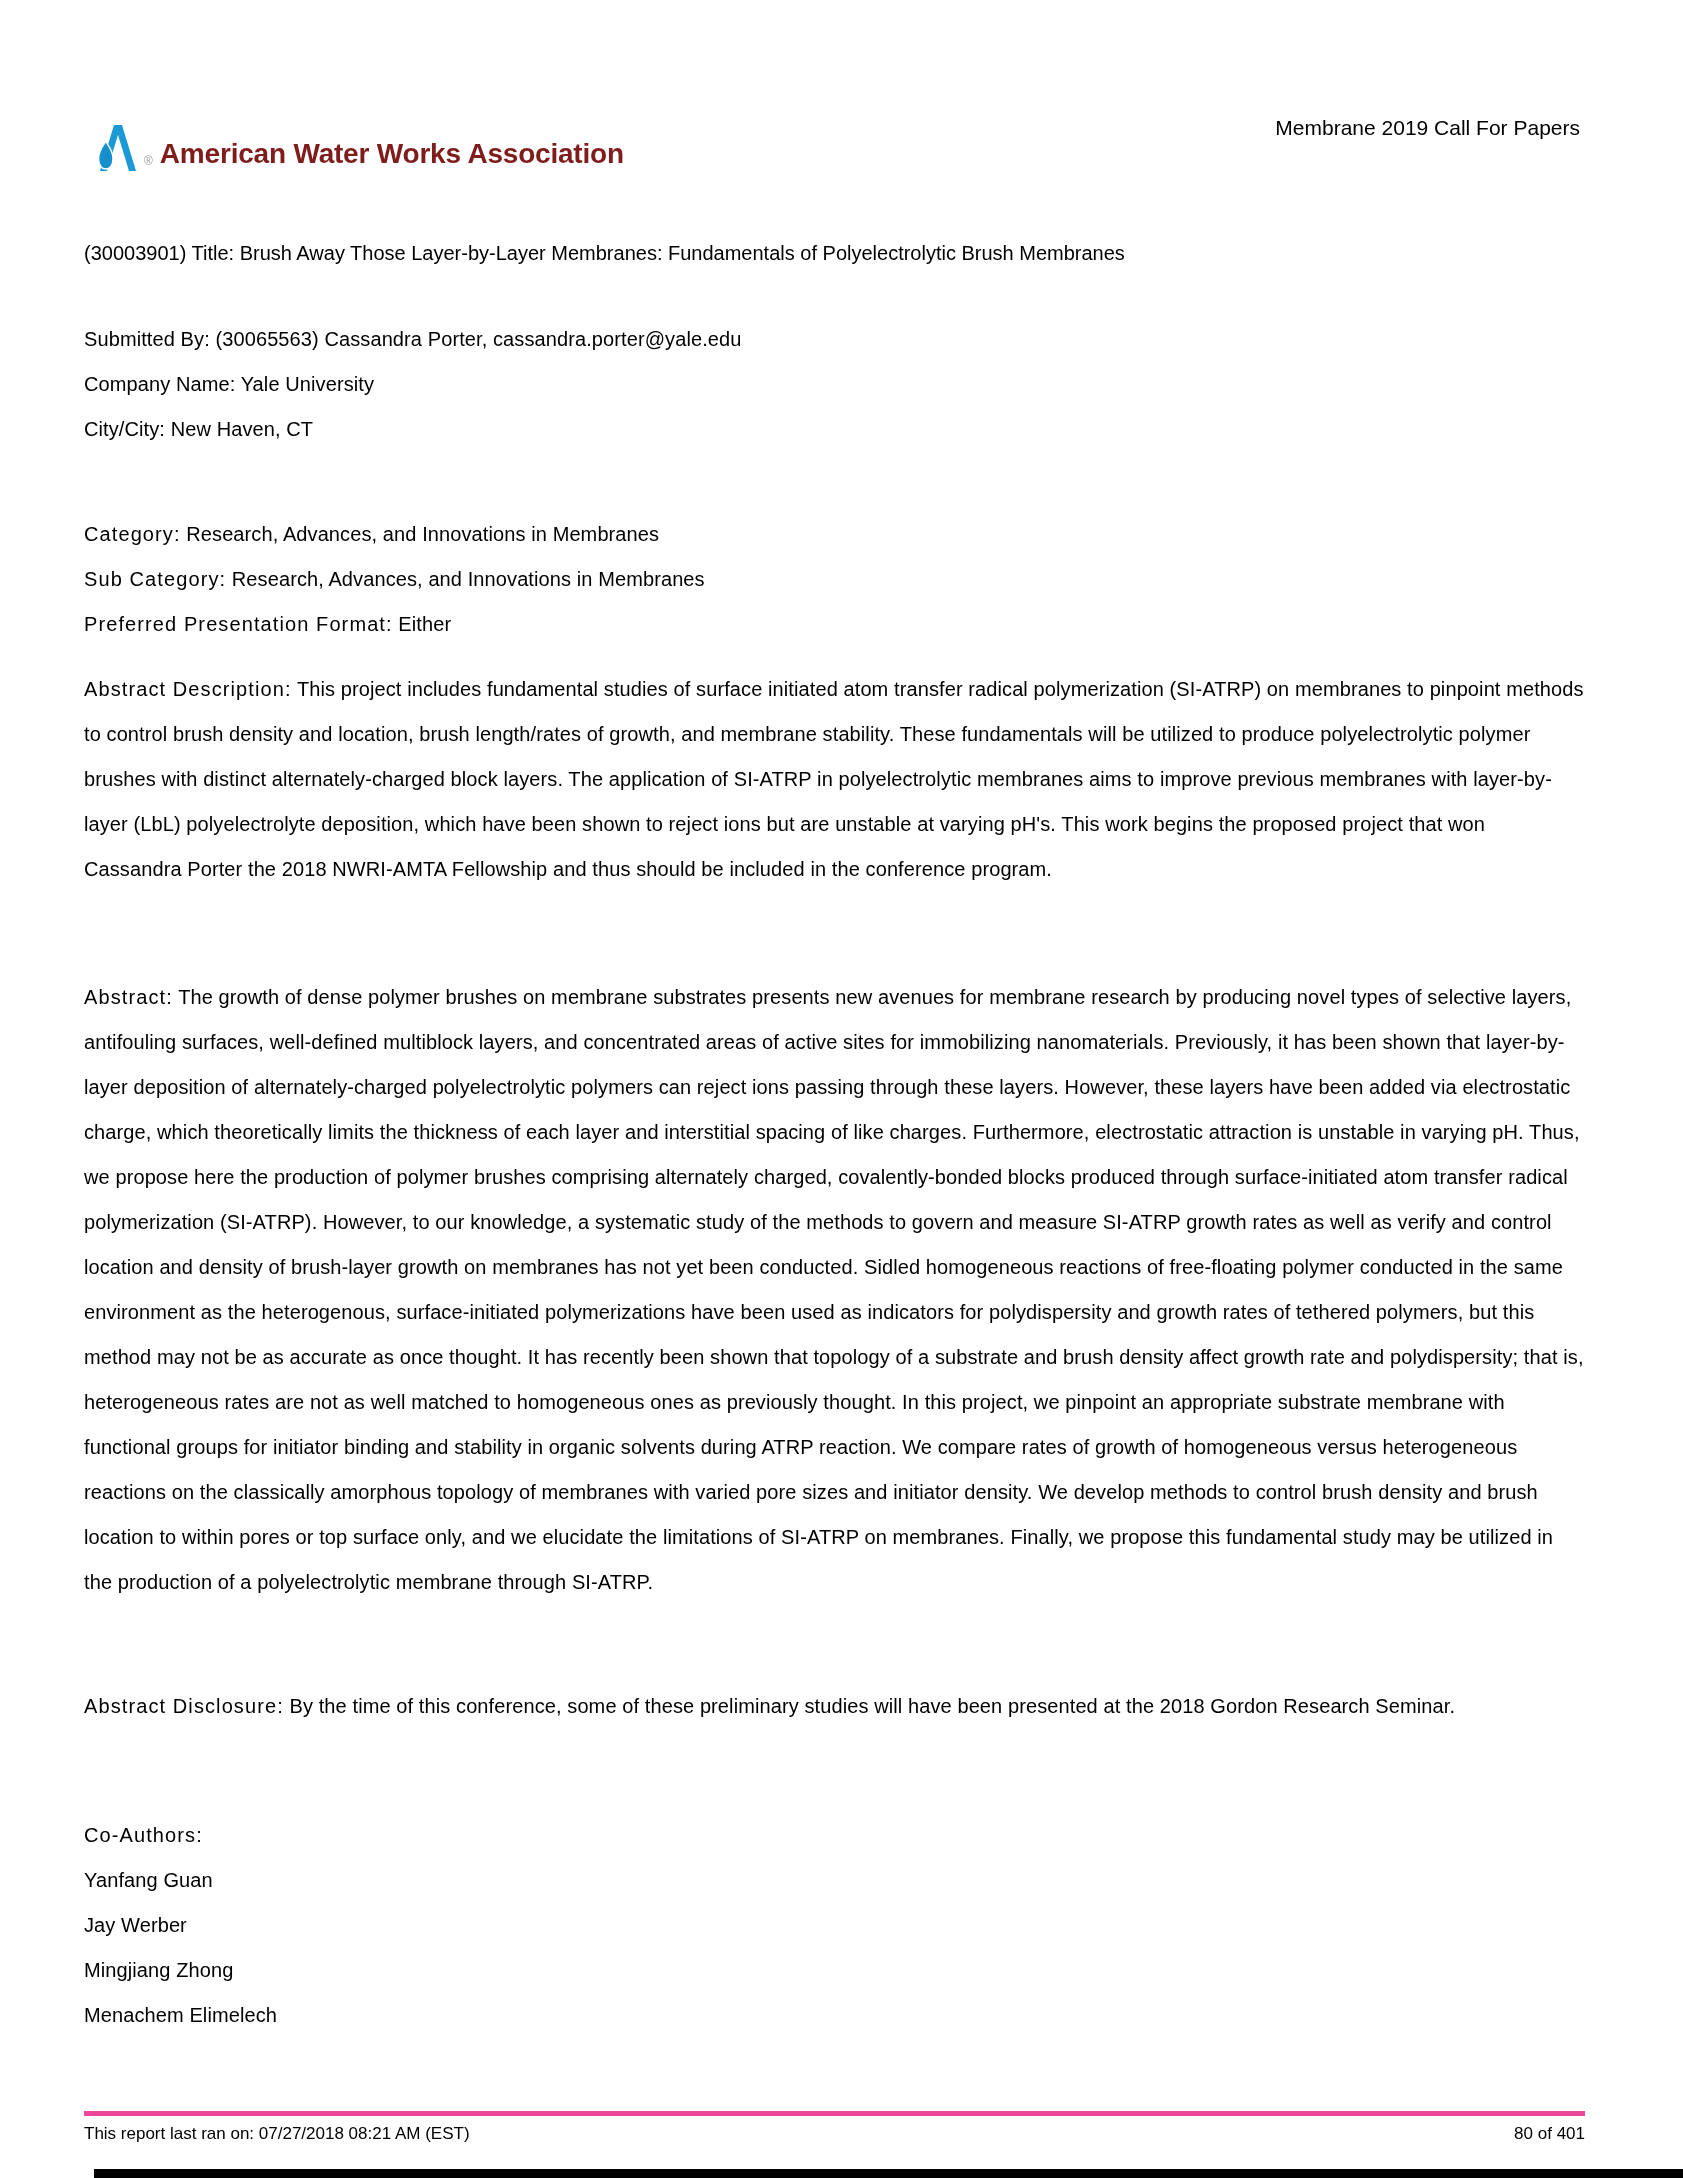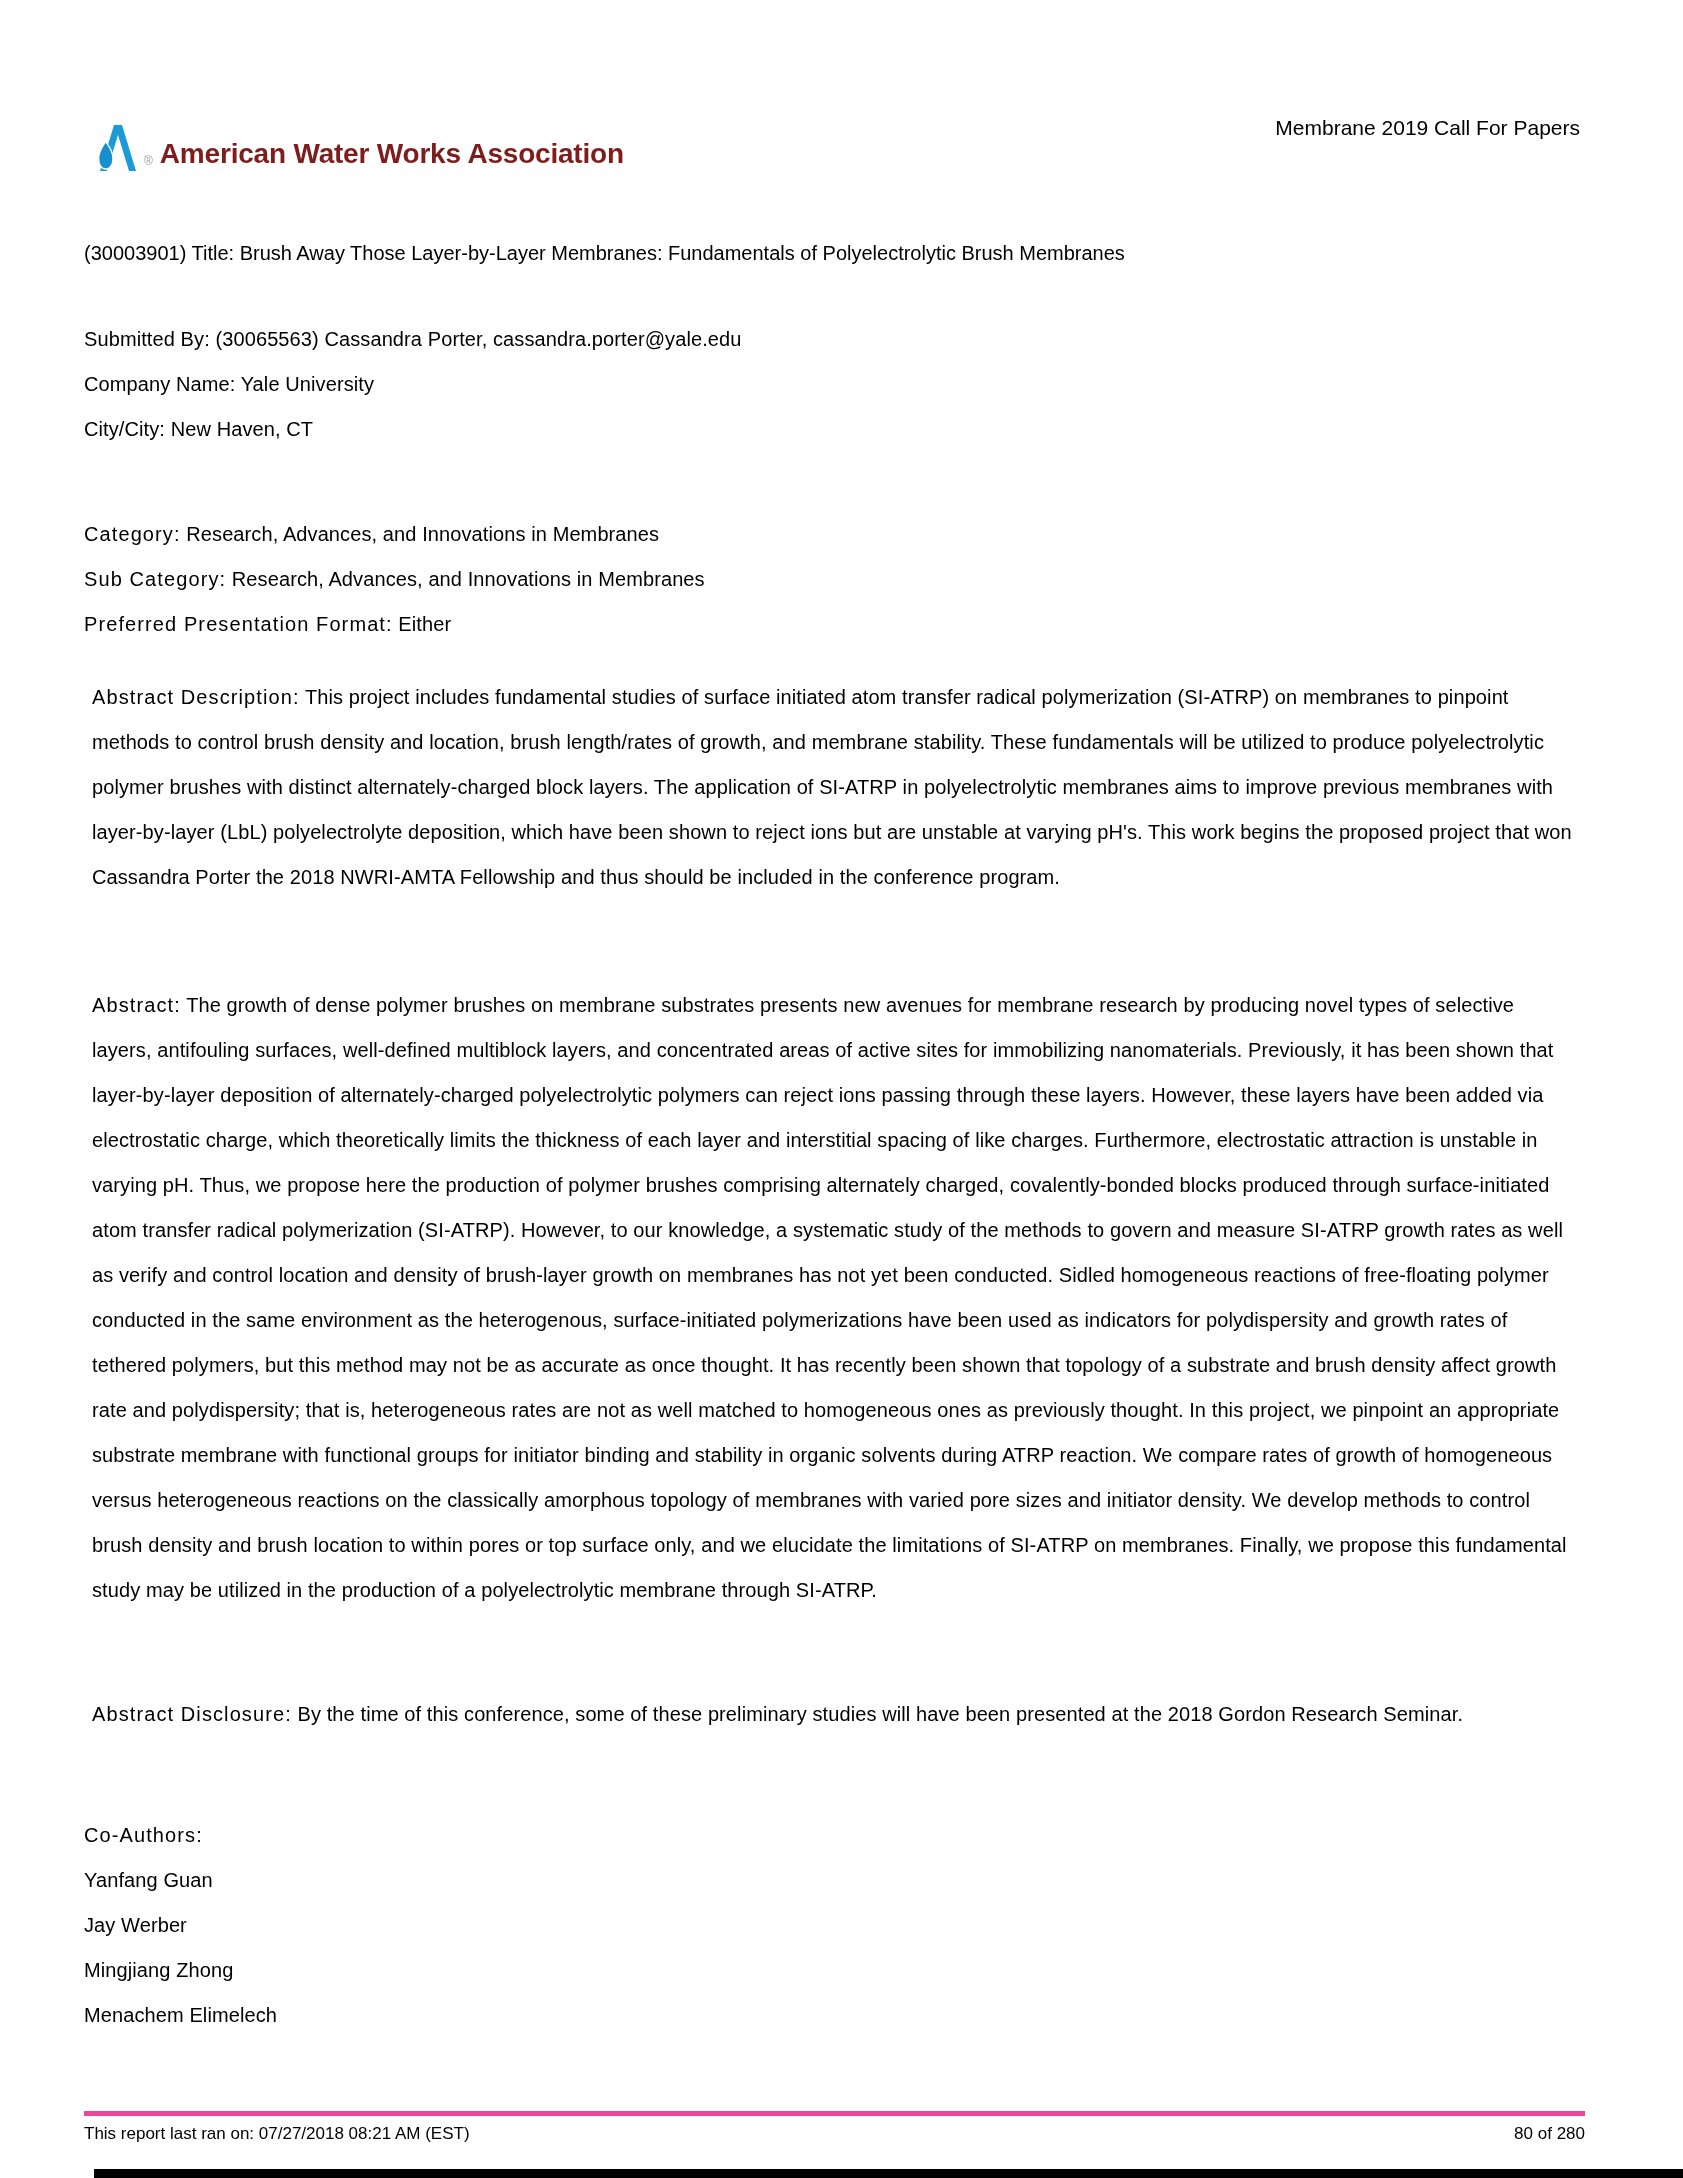--- a/index.html
+++ b/index.html
@@ -54,21 +54,21 @@
   }
   
   .section{
     position:absolute;
     left:84px;
     width:1501px;
     font-size:20px;
     line-height:45px;
     letter-spacing:0.1px;
   }
-  .section p{margin:8px;}
+  .section p{margin:0;}
   .label{letter-spacing:1.1px;}
   .sec-meta{top:317px;}
   .sec-class{top:512px;}
   .sec-absdesc{top:667px;}
   .sec-abstract{top:975px;}
   .sec-disclosure{top:1684px;}
   .sec-coauthors{top:1813px;}
   
   .footer{
     position:absolute;
@@ -136,19 +136,19 @@
   <div class="section sec-coauthors">
     <div class="label">Co-Authors:</div>
     <div>Yanfang Guan</div>
     <div>Jay Werber</div>
     <div>Mingjiang Zhong</div>
     <div>Menachem Elimelech</div>
   </div>
 
   <div class="footer">
     <span>This report last ran on: 07/27/2018 08:21 AM (EST)</span>
-    <span>80 of 280</span>
+    <span>80 of 401</span>
   </div>
 
   <div class="bottom-bar"></div>
 
 </div>
 
 
 </body></html>

